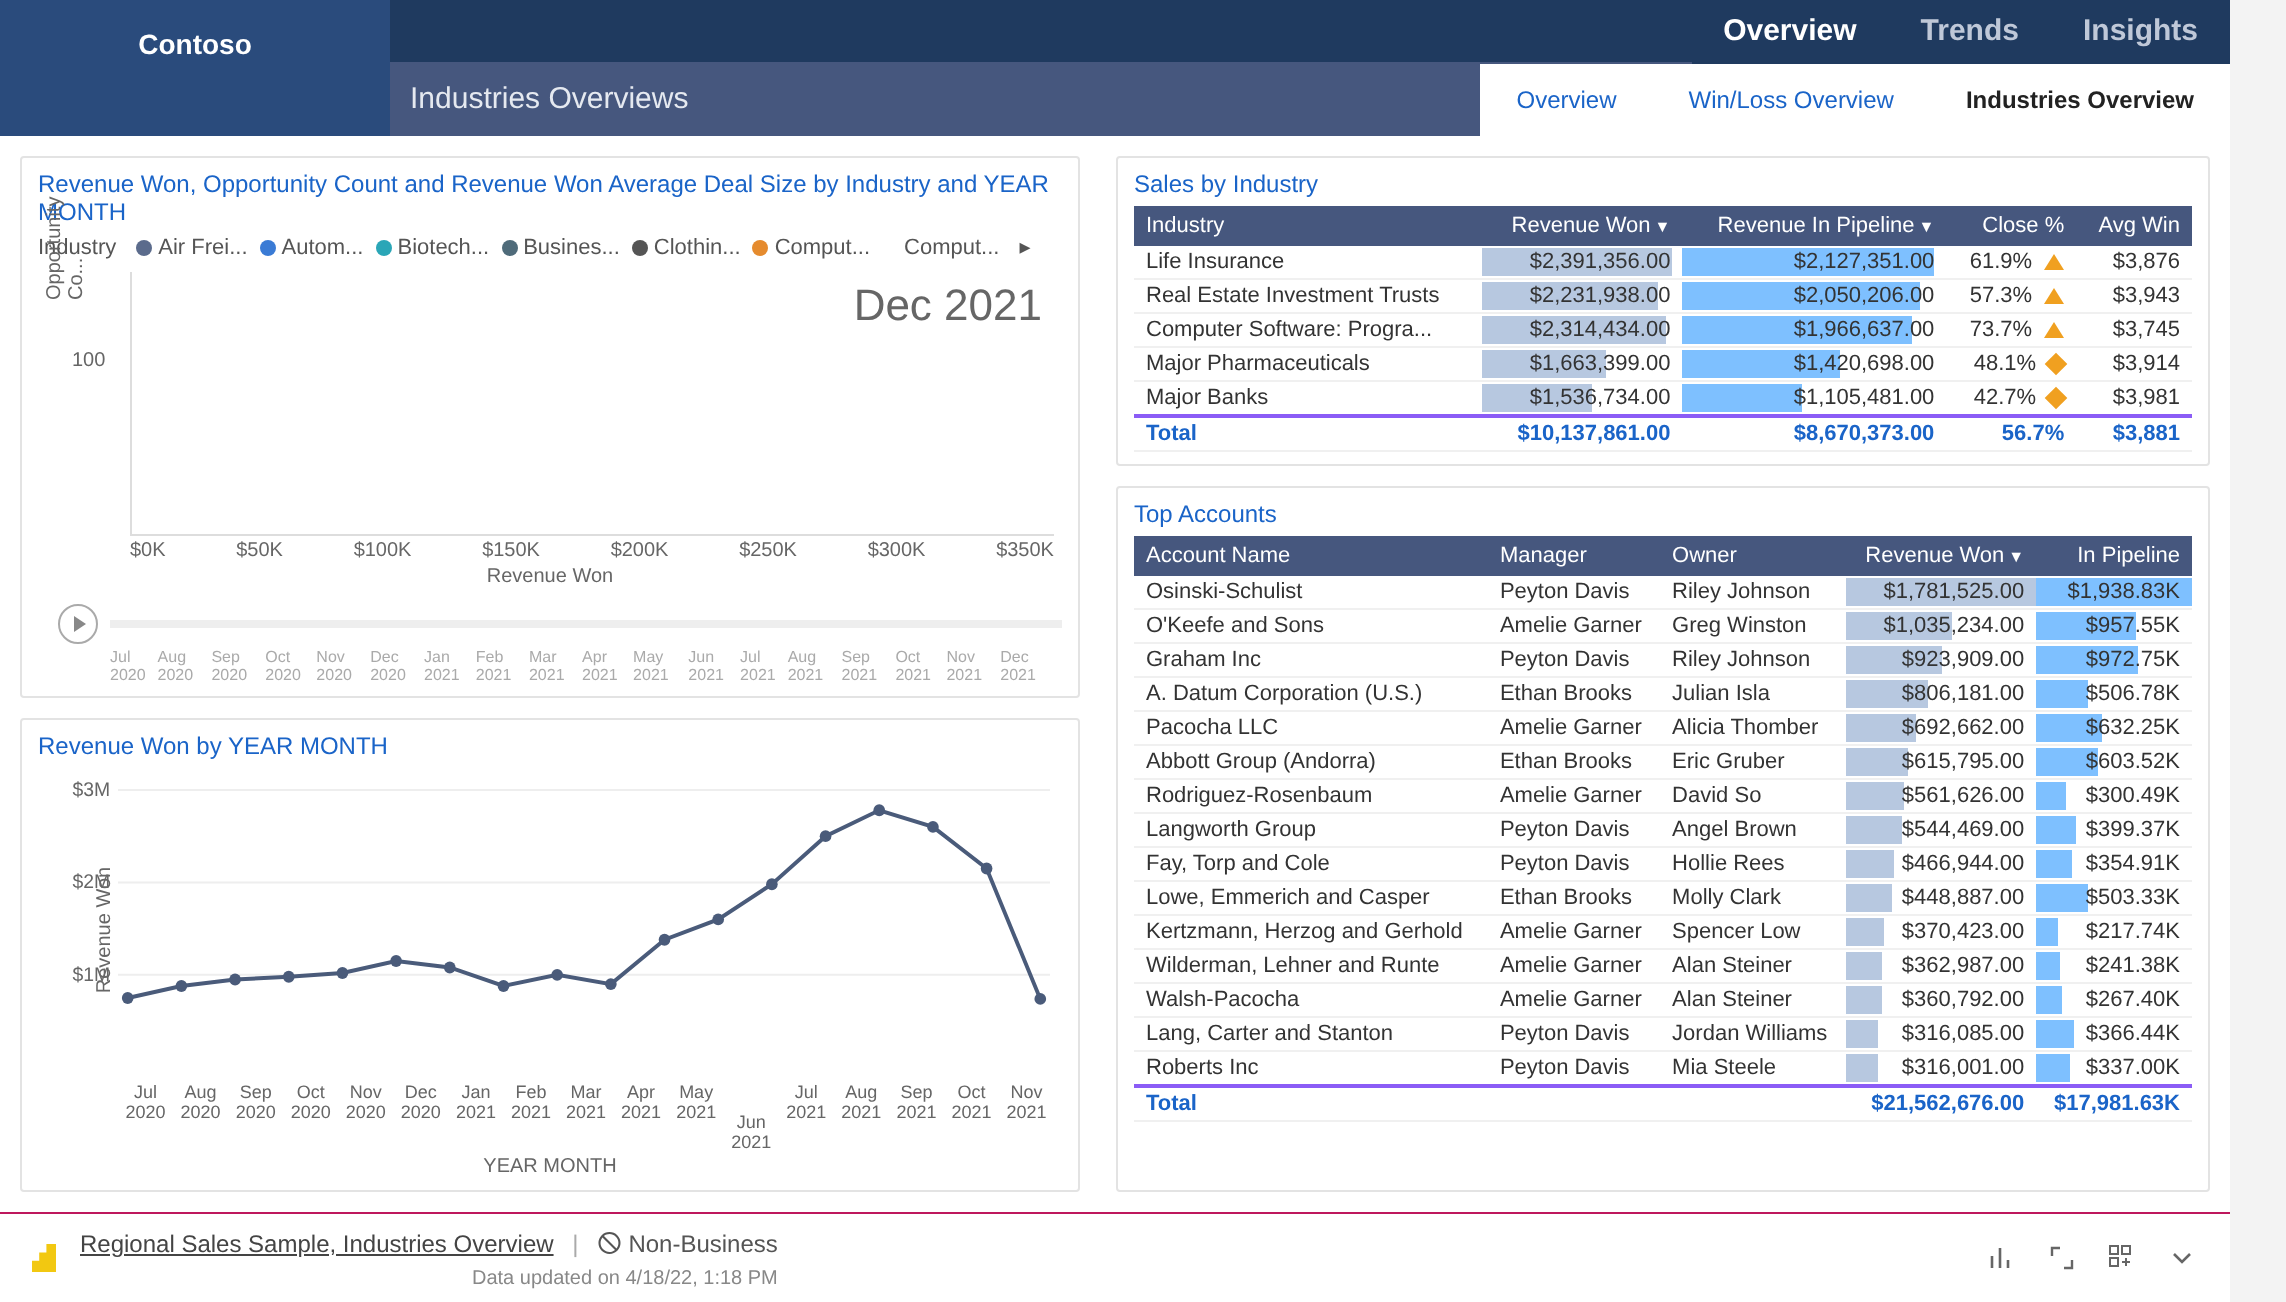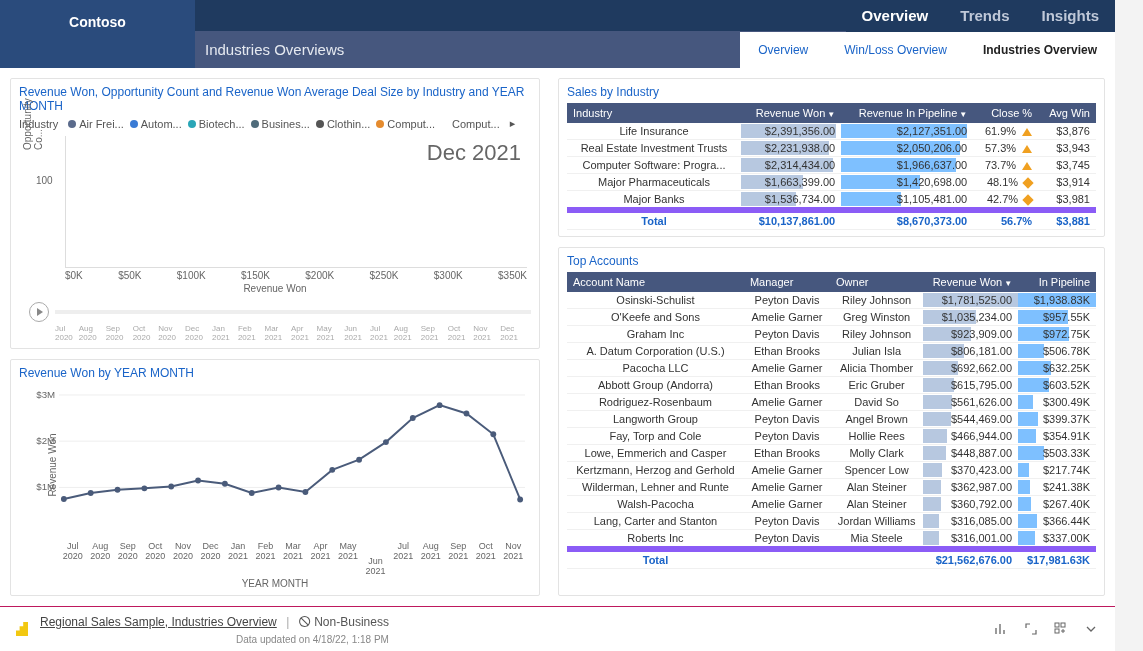--- a/index.html
+++ b/index.html
@@ -51,22 +51,22 @@
   #card-line { flex:1; }
   .line-chart { flex:1; position:relative; margin-left:40px; margin-right:6px; margin-top:6px;}
   .line-chart .ylabel2 { position:absolute; left:-38px; top:50%; transform:translateY(-50%) rotate(-90deg); font-size:10px; color:#666; }
   
   
   .tbl { width:100%; border-collapse:collapse; font-size:11px; }
   .tbl th { background:#46577e; color:#fff; font-weight:500; padding:4px 6px; text-align:right; position:relative;}
   .tbl th.left { text-align:left;}
   .tbl th .sort { font-size:8px; margin-left:2px;}
   .tbl td { padding:2px 6px; border-bottom:1px solid #f0f0f0; text-align:right;}
-  .tbl td.left { text-align:center; }
-  .tbl tr.total td { color:#1a64c8; font-weight:600; border-top:6px solid #8b5cf6;}
+  .tbl td.left { text-align:left; }
+  .tbl tr.total td { color:#1a64c8; font-weight:600; border-top:2px solid #8b5cf6;}
   .barcell { position:relative; }
   .barcell .bar { position:absolute; left:0; top:1px; bottom:1px; background:#b7c8e0; z-index:0;}
   .barcell .bar.blue { background:#7ec0ff; }
   .barcell span { position:relative; z-index:1; }
   .tri-up { display:inline-block; width:0; height:0; border-left:5px solid transparent; border-right:5px solid transparent; border-bottom:8px solid #f0a020; margin-left:3px; vertical-align:middle;}
   .diamond { display:inline-block; width:8px; height:8px; background:#f0a020; transform:rotate(45deg); margin-left:3px; vertical-align:middle;}
   
   #card-accounts { flex:1; overflow:hidden;}
   #card-accounts .tbl-wrapper { flex:1; overflow:hidden; }
   

